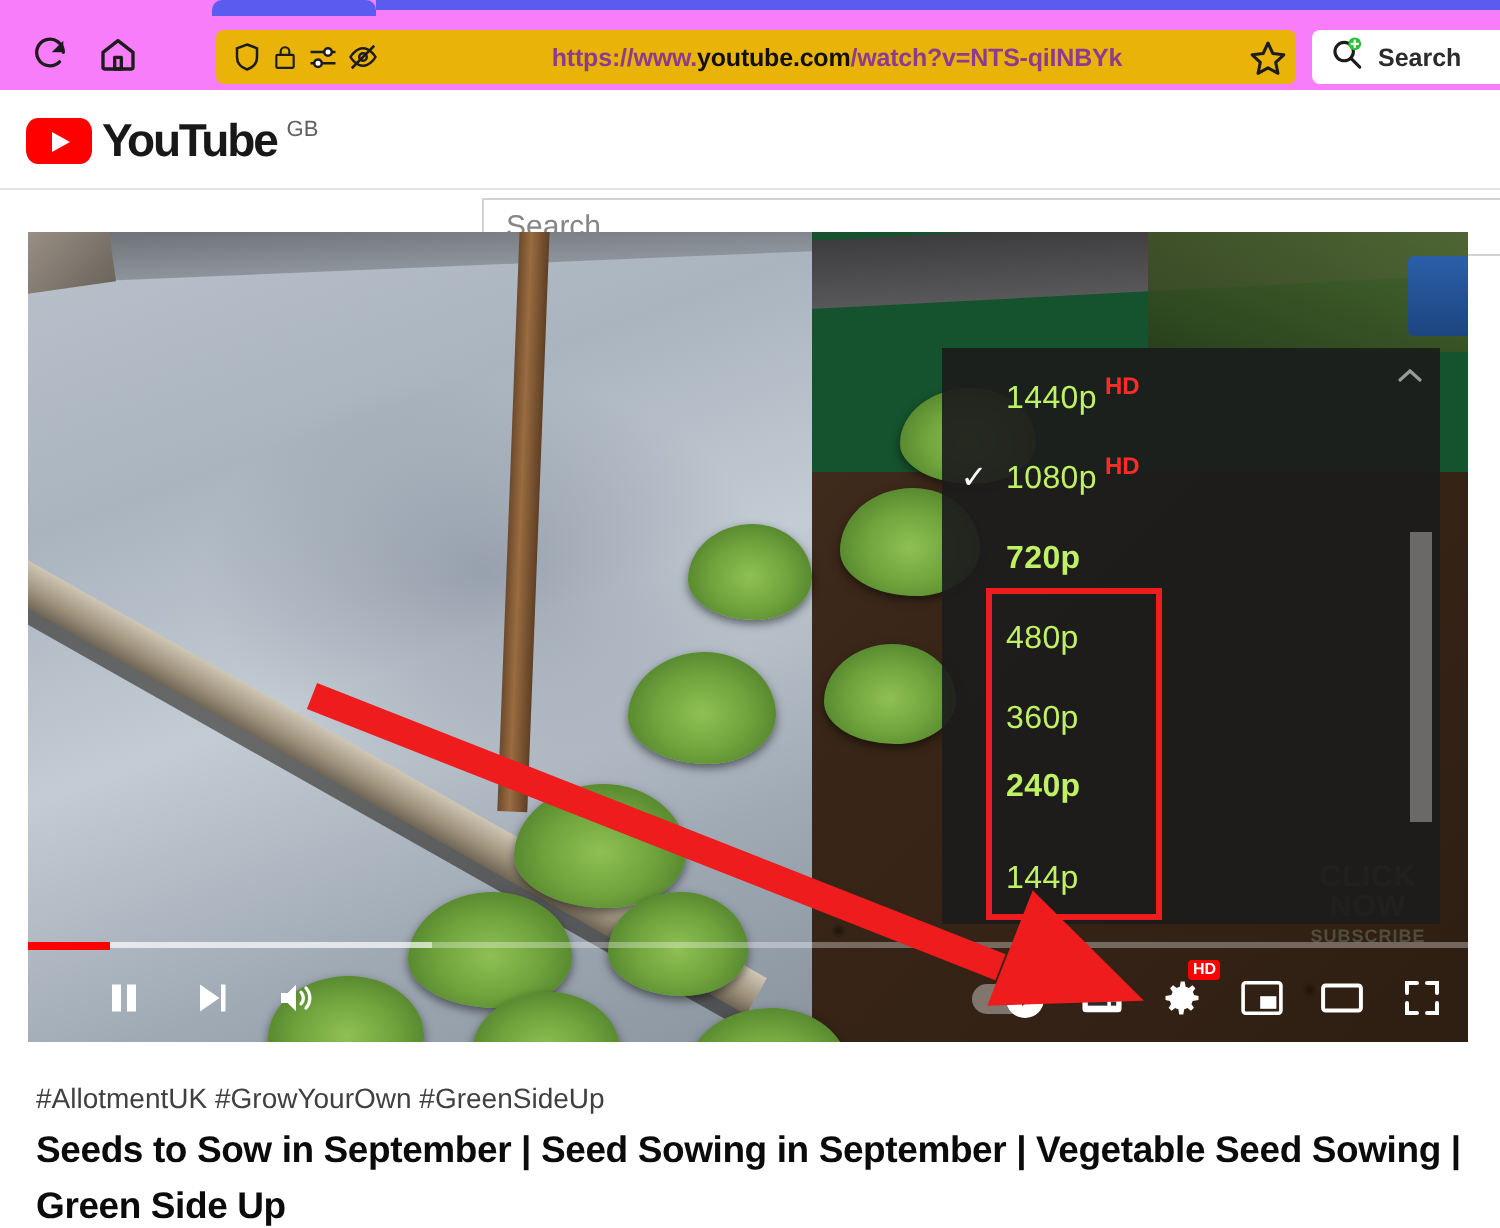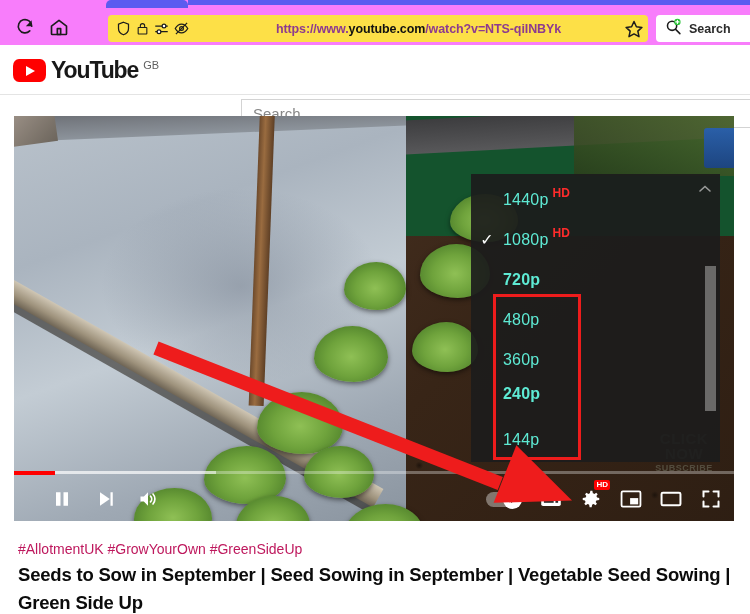--- a/index.html
+++ b/index.html
@@ -41,21 +41,21 @@
     display: flex; align-items: center; justify-content: center;
     cursor: pointer;
   }
   .nav-icon svg { display: block; }
   #reload-icon { left: 14px; }
   #home-icon  { left: 48px; }
 
   .urlbar {
     position: absolute; left: 108px; top: 7px;
     width: 540px; height: 27px;
-    background: #fde047;
+    background: #eab308;
     border-radius: 4px;
     display: flex; align-items: center;
     padding: 0 6px 0 8px;
     overflow: hidden;
   }
   .url-ident { display: flex; align-items: center; gap: 5px; flex: 0 0 auto; }
   .url-ident svg { display: block; }
   .url-text {
     flex: 1 1 auto;
     font-size: 12.5px;
@@ -230,21 +230,21 @@
   .qrow {
     position: absolute; left: 0; width: 249px; height: 40px;
     display: flex; align-items: center;
     cursor: pointer;
   }
   .qrow .tick {
     width: 32px; text-align: center;
     color: #ffffff; font-size: 16px; line-height: 16px;
   }
   .qrow .qlabel {
-    color: #5eead4; font-size: 16px; letter-spacing: .2px; text-align: center;
+    color: #bef264; font-size: 16px; letter-spacing: .2px; text-align: center;
   }
   .qrow .hd {
     color: #ff2b2b; font-size: 12px; font-weight: bold;
     margin-left: 4px; align-self: flex-start; margin-top: 6px;
   }
   .qmenu-scrollbar {
     position: absolute; right: 4px; top: 92px;
     width: 11px; height: 145px;
     background: rgba(200,200,200,0.45);
     cursor: pointer;
@@ -334,21 +334,21 @@
     border-top: 31px solid transparent;
     border-bottom: 31px solid transparent;
     transform: rotate(21.5deg);
     transform-origin: left center;
     pointer-events: none;
   }
 
   
   .hashtags {
     position: absolute; left: 18px; top: 541px;
-    font-size: 14px; color: #be185d; cursor: pointer;
+    font-size: 14px; color: #404040; cursor: pointer;
   }
   .video-title {
     position: absolute; left: 18px; top: 561px;
     width: 716px;
     font-size: 18.5px; font-weight: bold; color: #0b0b0b;
     line-height: 28px;
     letter-spacing: -0.2px;
   }
 </style>
 </head>

